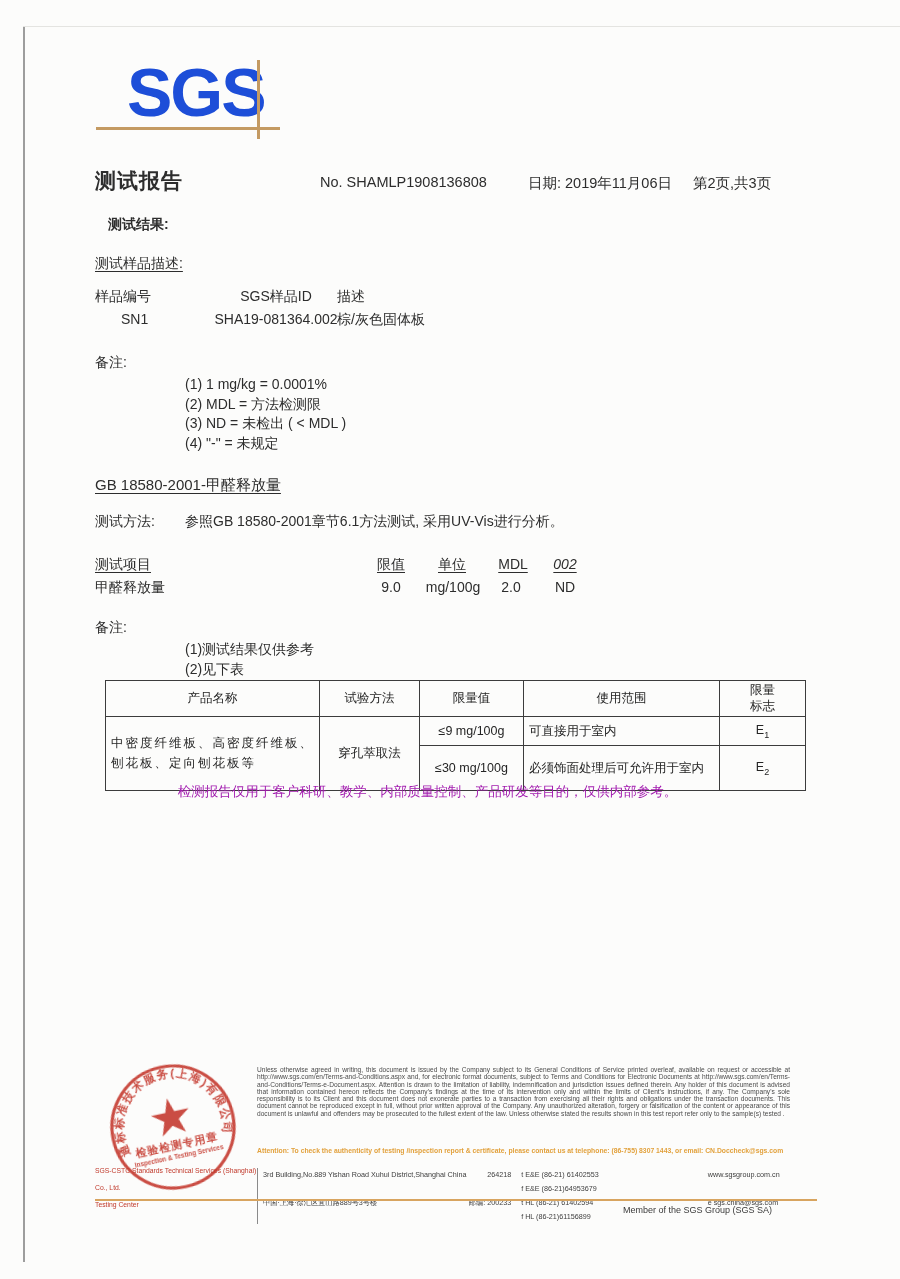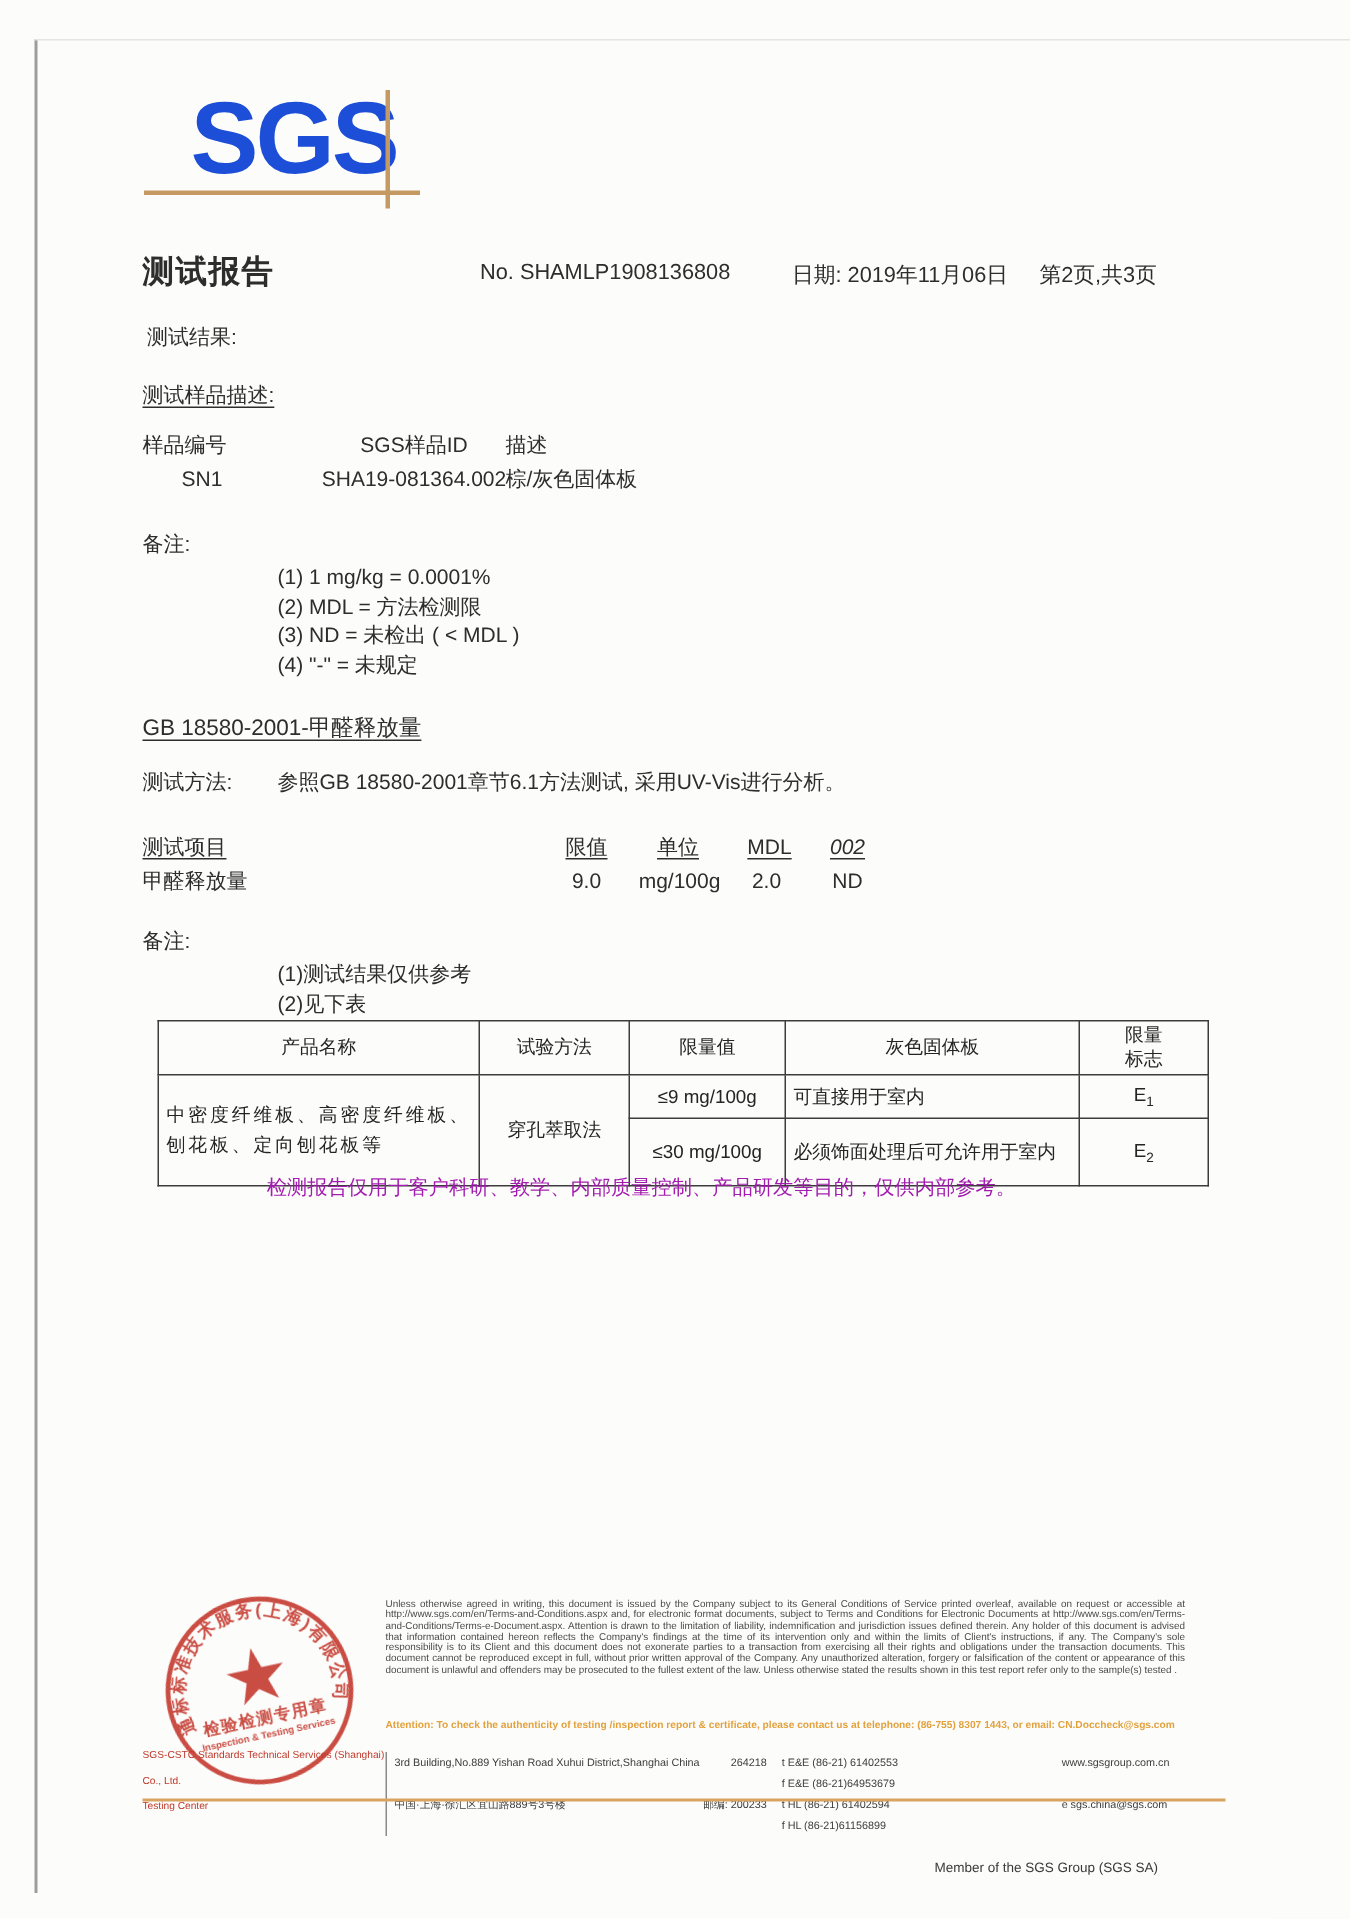--- a/index.html
+++ b/index.html
@@ -20,21 +20,21 @@
   
   .doc-title{left:95px;top:167px;font-size:21px;font-weight:bold;letter-spacing:1px;}
   .report-no{left:320px;top:174px;font-size:14.5px;}
   .report-date{left:528px;top:174px;font-size:14.5px;}
   .page-info{left:693px;top:174px;font-size:14.5px;}
 
   .t14{font-size:14px;}
   .bold{font-weight:normal;}
   .und{text-decoration:underline;text-underline-offset:3px;}
 
-  .result-label{left:98px;top:216px;}
+  .result-label{left:108px;top:216px;font-weight:bold;}
   .sample-desc-label{left:95px;top:255px;}
 
   .s-h1{left:95px;top:288px;}
   .s-h2{left:276px;top:288px;transform:translateX(-50%);}
   .s-h3{left:337px;top:288px;}
   .s-v1{left:121px;top:311px;}
   .s-v2{left:276px;top:311px;transform:translateX(-50%);}
   .s-v3{left:337px;top:311px;}
 
   .notes1-label{left:95px;top:354px;}
@@ -79,21 +79,21 @@
   .stamp{left:103px;top:1057px;width:140px;height:140px;transform:rotate(-12deg);opacity:.88;filter:blur(.3px);}
   .company-red{left:95px;top:1162px;width:170px;font-size:6.8px;line-height:17px;color:#c0392b;filter:blur(.35px);}
   .disclaimer{left:257px;top:1066px;width:533px;font-size:6.6px;line-height:7.3px;color:#4b4b4b;text-align:justify;}
   .attention{left:257px;top:1147px;width:533px;font-size:6.8px;line-height:7.6px;color:#e2a13c;font-weight:bold;}
   .addr-block{left:257px;top:1168px;width:535px;border-left:1px solid #8a8a8a;padding-left:5px;font-size:7.2px;color:#3d3d3d;}
   .addr-row{display:flex;line-height:14px;}
   .addr-c1{width:253px;display:flex;justify-content:space-between;padding-right:10px;}
   .addr-c2{width:178px;display:flex;justify-content:space-between;padding-right:12px;flex-direction:column;}
   .addr-c3{width:92px;}
   .footer-line{left:95px;top:1199px;width:722px;height:2px;background:#d8a45f;}
-  .member{left:492px;top:1205px;width:280px;text-align:right;font-size:9px;color:#3a3a3a;margin-top:35px;}
+  .member{left:492px;top:1205px;width:280px;text-align:right;font-size:9px;color:#3a3a3a;}
 </style>
 </head>
 <body>
 
 <div class="page">
 
   <div class="abs edge-left"></div>
   <div class="abs edge-top"></div>
 
   <div class="abs logo-text">SGS</div>
@@ -144,21 +144,21 @@
     <div>(2)见下表</div>
   </div>
 
   <div class="abs limit-table">
     <table>
       <tbody>
           <tr>
         <th class="col1">产品名称</th>
         <th class="col2">试验方法</th>
         <th class="col3">限量值</th>
-        <th class="col4">灰色固体板</th>
+        <th class="col4">使用范围</th>
         <th class="col5">
               <div class="h-wrap">限量标志</div>
             </th>
       </tr>
       <tr class="row1">
         <td rowspan="2" class="product-cell">中密度纤维板、高密度纤维板、刨花板、定向刨花板等</td>
         <td rowspan="2" class="cell-center">穿孔萃取法</td>
         <td class="cell-center">≤9 mg/100g</td>
         <td class="scope-cell">可直接用于室内</td>
         <td class="cell-center mark-cell"><span>E</span><sub>1</sub></td>

